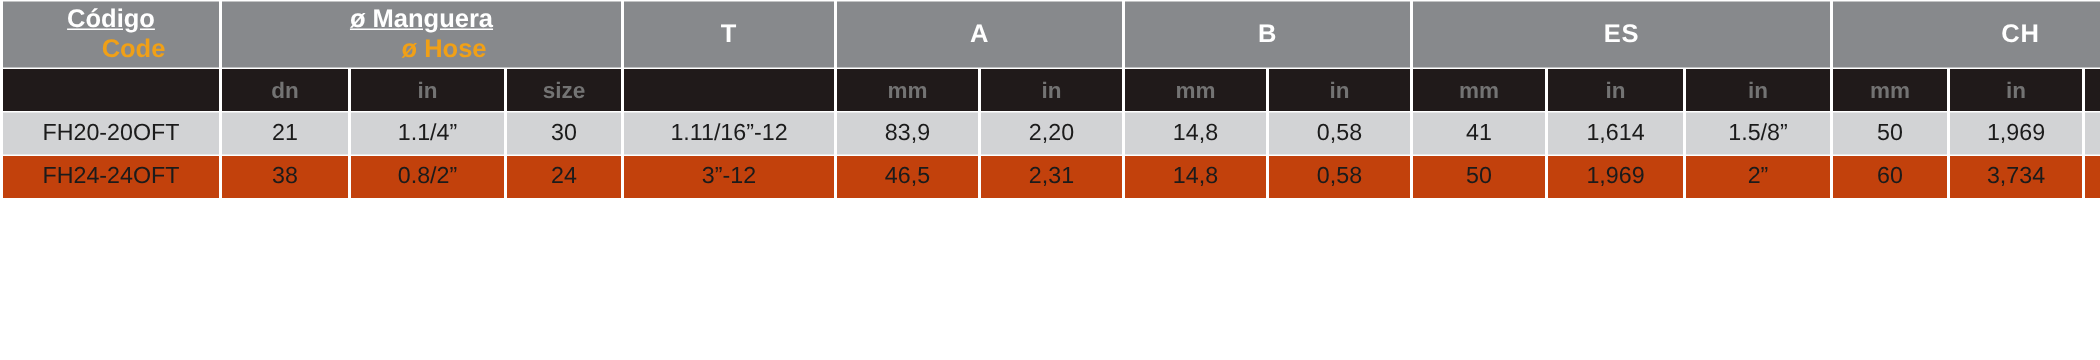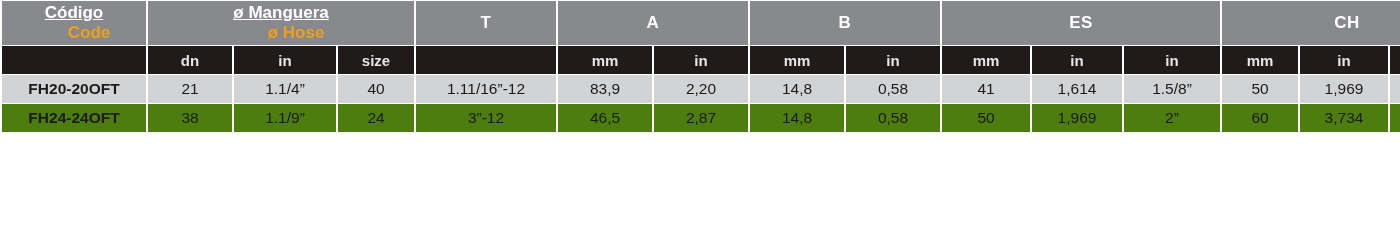--- a/index.html
+++ b/index.html
@@ -50,39 +50,39 @@
   .line-en {
     display: block;
     color: #f0a017;
     margin-left: 30px;
   }
 
   
   tr.unit-header td {
     height: 28px;
     background: #201a1a;
-    color: #e5e5e5;
+    color: #737373;
     font-size: 15px;
     font-weight: bold;
   }
 
   
   tr.data-row td {
     height: 28px;
     font-size: 15.5px;
     color: #1b1b1b;
   }
   tr.row-alt td {
     background: #d2d3d5;
   }
   tr.row-plain td {
-    background: #4d7c0f;
+    background: #c2410c;
   }
   td.code-cell {
-    font-weight: bold;
+    font-weight: normal;
     font-size: 16px;
     margin-left: 25px;
   }
 </style>
 </head>
 <body>
 
 <table class="spec-table">
   <colgroup>
     <col style="width:144px">
@@ -144,42 +144,42 @@
       <td>in</td>
       <td>mm</td>
       <td>in</td>
       <td>in</td>
     </tr>
 
     <tr class="data-row row-alt">
       <td class="code-cell">FH20-20OFT</td>
       <td>21</td>
       <td>1.1/4”</td>
-      <td>40</td>
+      <td>30</td>
       <td>1.11/16”-12</td>
       <td>83,9</td>
       <td>2,20</td>
       <td>14,8</td>
       <td>0,58</td>
       <td>41</td>
       <td>1,614</td>
       <td>1.5/8”</td>
       <td>50</td>
       <td>1,969</td>
       <td>2”</td>
     </tr>
 
     <tr class="data-row row-plain">
       <td class="code-cell">FH24-24OFT</td>
       <td>38</td>
-      <td>1.1/9”</td>
+      <td>0.8/2”</td>
       <td>24</td>
       <td>3”-12</td>
       <td>46,5</td>
-      <td>2,87</td>
+      <td>2,31</td>
       <td>14,8</td>
       <td>0,58</td>
       <td>50</td>
       <td>1,969</td>
       <td>2”</td>
       <td>60</td>
       <td>3,734</td>
       <td>2.3/8”</td>
     </tr>
   </tbody>

